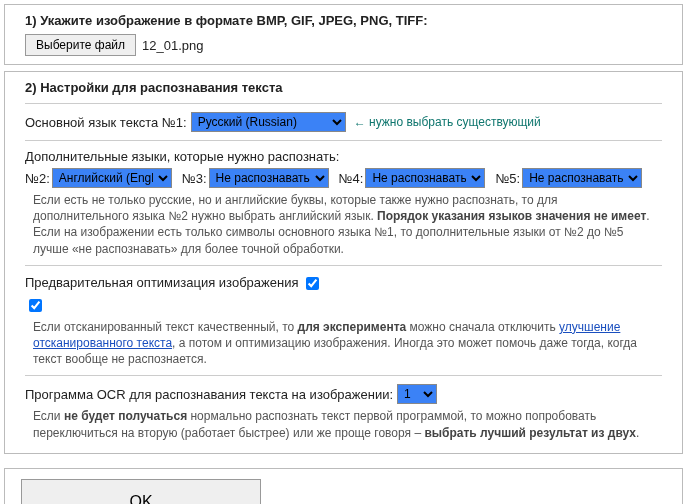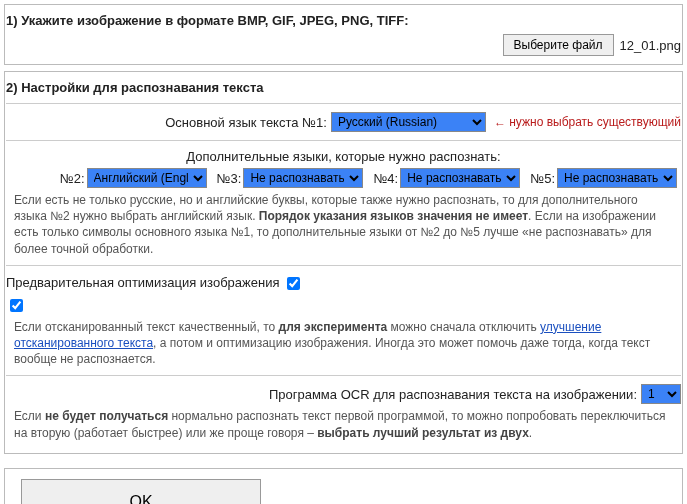--- a/index.html
+++ b/index.html
@@ -7,21 +7,21 @@
     margin: 0;
     padding: 4px;
     font-family: Arial, Helvetica, sans-serif;
     font-size: 13px;
     color: #222;
     background: #fff;
     width: 687px;
   }
   .panel {
     border: 1px solid #bbb;
-    padding: 8px 1px;
+    padding: 8px 20px;
     margin-bottom: 6px;
   }
   .panel-ok {
     border: 1px solid #bbb;
     padding: 10px 16px;
     margin-top: 14px;
   }
   .section-title {
     font-weight: bold;
     margin-bottom: 6px;
@@ -31,21 +31,20 @@
     border: none;
     border-top: 1px solid #ccc;
     margin: 8px 0;
   }
   .row {
     display: flex;
     align-items: center;
     flex-wrap: wrap;
     gap: 4px;
     margin: 0 0;
-    justify-content: flex-end;
   }
   .filebtn {
     font-family: Arial, sans-serif;
     font-size: 12px;
     padding: 3px 10px;
     background: #efefef;
     border: 1px solid #999;
   }
   .filename {
     font-size: 13px;
@@ -57,21 +56,21 @@
     border: 1px solid #888;
     background: #3b82f6;
     padding: 1px 2px;
   }
   .sel-main { width: 155px; }
   .sel-lang2 { width: 120px; }
   .sel-lang { width: 120px; }
   .sel-lang5 { width: 120px; }
   .sel-prog { width: 40px; }
   .red-hint {
-    color: #b91c1c;
+    color: #0f766e;
     font-size: 12px;
     margin-left: 4px;
   }
   .note {
     font-size: 12px;
     color: #555;
     line-height: 1.35;
     margin: 4px 8px;
   }
   .note b { color: #444; }
@@ -119,21 +118,21 @@
   <div class="row">
     <span class="lbl">Основной язык текста №1:</span>
     <select class="sel-main">
       <option>Русский (Russian)</option>
     </select>
     <span class="red-hint">← нужно выбрать существующий</span>
   </div>
 
   <hr class="sep">
 
-  <div class="lbl" style="margin:6px 0 4px 0;text-align:center;">Дополнительные языки, которые нужно распознать:</div>
+  <div class="lbl" style="margin:6px 0 4px 0;">Дополнительные языки, которые нужно распознать:</div>
 
   <div class="row" style="gap:6px;">
     <span class="lang-group">
       <span class="lbl">№2:</span>
       <select class="sel-lang2"><option>Английский (Englis</option></select>
     </span>
     <span class="lang-group">
       <span class="lbl">№3:</span>
       <select class="sel-lang"><option>Не распознавать</option></select>
     </span>

